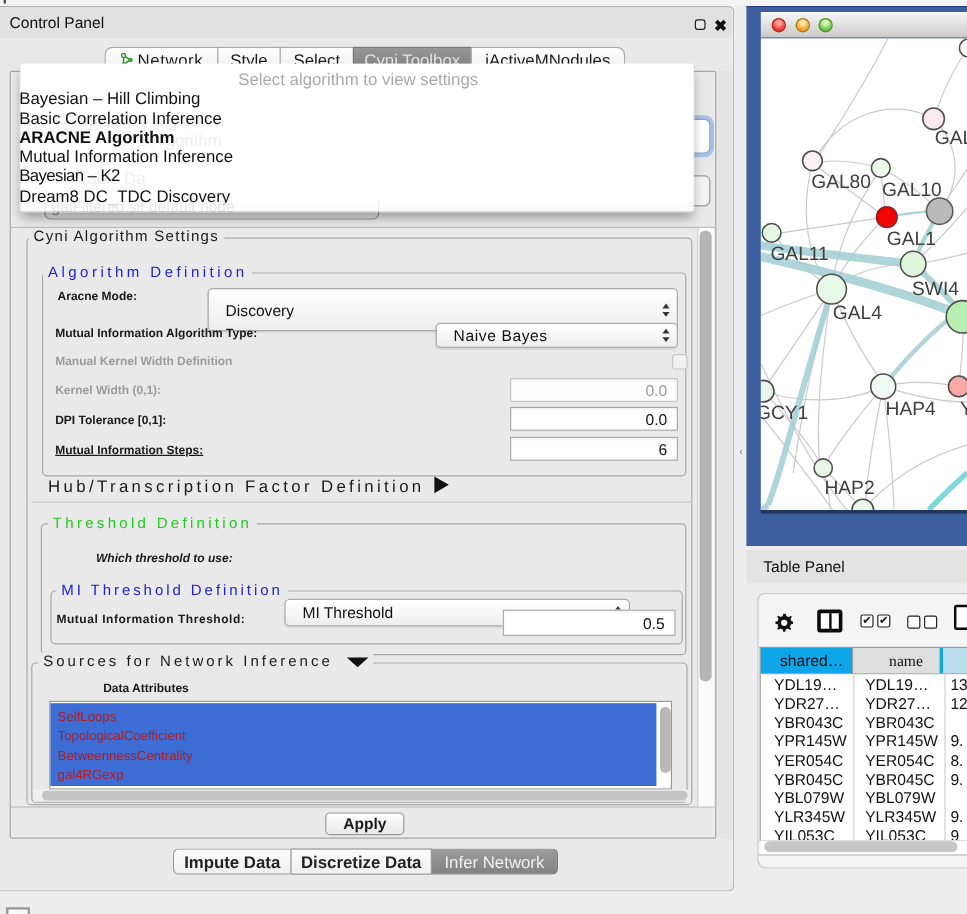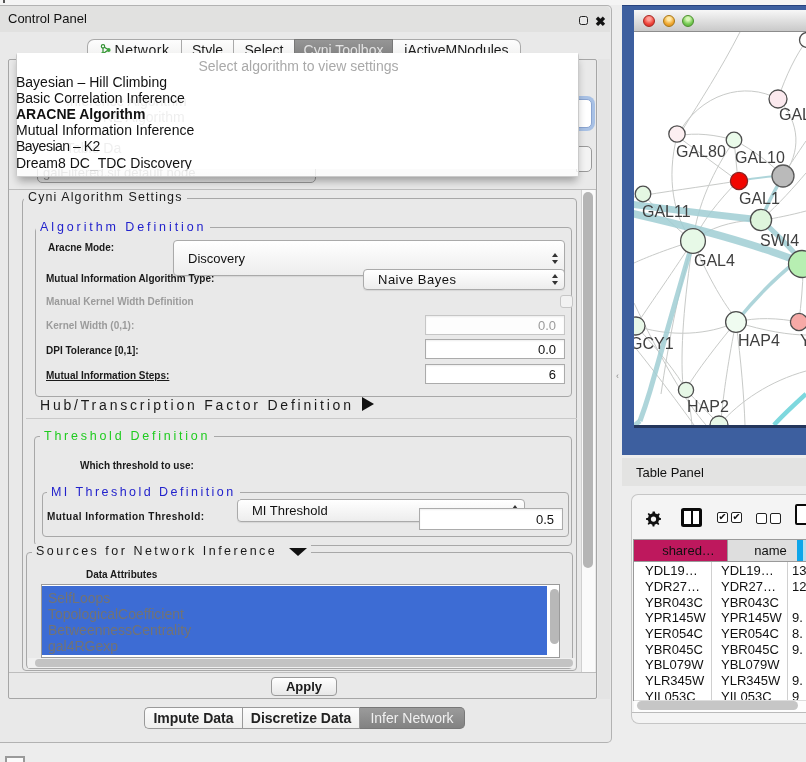--- a/index.html
+++ b/index.html
@@ -13,21 +13,21 @@
 .b { font-weight:bold; }
 .dis { color:#9b9b9b !important; }
 .combo { position:absolute; background:linear-gradient(#ffffff,#ededed); border:1px solid #aaa; border-radius:4px;
   font-size:13px; color:#111; display:flex; align-items:center; box-shadow:0 1px 1px rgba(0,0,0,0.08);}
 .updn { position:absolute; right:5px; top:50%; width:9px; height:12px; transform:translateY(-50%); }
 .updn::before { content:""; position:absolute; left:1.5px; top:0.5px; border-left:3px solid transparent; border-right:3px solid transparent; border-bottom:4.5px solid #333; }
 .updn::after { content:""; position:absolute; left:1.5px; bottom:0.5px; border-left:3px solid transparent; border-right:3px solid transparent; border-top:4.5px solid #333; }
 .fld { position:absolute; background:#fff; border:1px solid #ababab; box-shadow:inset 0 1px 2px rgba(0,0,0,0.07); font-size:13px; color:#111;
   display:flex; align-items:center; justify-content:flex-end; padding-right:8px; }
 .fld.dis { background:#fdfdfd; }
-.sel { color:#737373; font-size:14px; height:16px; line-height:16px; }
+.sel { color:#b91c1c; font-size:11px; height:16px; line-height:16px; }
 .dntri { display:inline-block; width:0; height:0; border-top:8px solid #111; border-left:9px solid transparent; border-right:9px solid transparent; margin-left:10px; vertical-align:middle; }
 .cbx { width:11px; height:11px; border:1.5px solid #222; border-radius:2px; background:#fff; }
 .cbx.ck::after { content:"\2714"; position:absolute; left:0.5px; top:-2px; font-size:9.5px; color:#111; }
 .row { position:absolute; left:0; width:179px; height:16px; line-height:16px; }
 .c1 { position:absolute; left:11px; } .c2 { position:absolute; left:87px; } .c3 { position:absolute; left:158px; }
 </style>
 </head>
 <body>
 <div id="page">
 
@@ -92,21 +92,21 @@
   <div class="fld" style="left:425px;top:333px;width:140px;height:20px;">0.0</div>
   <div class="lbl b" style="left:46px;top:362px;text-decoration:underline;">Mutual Information Steps:</div>
   <div class="fld" style="left:425px;top:358px;width:140px;height:20px;">6</div>
 
   <div class="lbl" style="left:40px;top:390px;font-size:14px;letter-spacing:2.8px;height:18px;line-height:18px;">Hub/Transcription Factor Definition</div>
   <div class="abs" style="left:362px;top:391px;width:0;height:0;border-left:12px solid #111;border-top:7px solid transparent;border-bottom:7px solid transparent;"></div>
   <div class="abs" style="left:26px;top:412px;width:551px;height:1px;background:#c9c9c9;"></div>
 
   <div class="grp" style="left:34px;top:430px;width:538px;height:110px;"></div>
   <div class="grplabel" style="left:40px;top:423px;color:#1ecb1e;letter-spacing:2.75px;">Threshold Definition</div>
-  <div class="lbl b" style="left:80px;top:452px;">Which threshold to use:</div>
+  <div class="lbl b" style="left:80px;top:452px;font-style:italic;">Which threshold to use:</div>
   <div class="combo" style="left:237px;top:447px;width:288px;height:23px;margin-top:46px;">
         <span style="margin-left:14px;">MI Threshold</span>
         <span class="updn"></span>
       </div>
 
   <div class="grp" style="left:42px;top:486px;width:527px;height:45px;"></div>
   <div class="grplabel" style="left:47px;top:479px;color:#2222cc;letter-spacing:2.45px;">MI Threshold Definition</div>
   <div class="lbl b" style="left:47px;top:503px;letter-spacing:0.45px;">Mutual Information Threshold:</div>
   <div class="fld" style="left:419px;top:502px;width:144px;height:22px;">0.5</div>
 
@@ -259,22 +259,22 @@
   <div class="abs" style="left:49px;top:13px;width:21px;height:19px;border:3px solid #0a0a0a;border-radius:2.5px;background:#fff;">
     <div class="abs" style="left:6.5px;top:0;width:2px;height:14px;background:#0a0a0a;"></div>
   </div>
   <div class="abs cbx ck" style="left:85px;top:17px;"></div>
   <div class="abs cbx ck" style="left:99px;top:17px;"></div>
   <div class="abs cbx" style="left:124px;top:18px;"></div>
   <div class="abs cbx" style="left:138px;top:18px;"></div>
   <div class="abs" style="left:163px;top:9px;width:16px;height:21px;border:2.5px solid #0a0a0a;border-radius:2px;background:#fff;"></div>
 
   <div class="abs" style="left:1px;top:44px;width:179px;height:23px;border:1px solid #9a9a9a;border-right:none;display:flex;font-size:13px;color:#111;">
-    <div style="width:94px;background:#be185d;border-right:1px solid #9a9a9a;text-align:center;line-height:21px;"><span style="margin-left:16px;">shared…</span></div>
-    <div style="width:75px;background:#dedede;border-right:6px solid #0ea5e9;text-align:center;line-height:21px;"><span style="margin-left:16px;">name</span></div>
+    <div style="width:77px;background:#0ea5e9;border-right:1px solid #9a9a9a;line-height:21px;"><span style="margin-left:16px;">shared…</span></div>
+    <div style="width:75px;background:#dedede;border-right:3px solid #0ea5e9;text-align:center;line-height:21px;font-family:Liberation Serif, serif;"><span style="margin-left:16px;">name</span></div>
     <div style="flex:1;background:#b9ddec;"></div>
   </div>
   <div class="abs" style="left:1px;top:67px;width:179px;height:139px;border-left:1px solid #9a9a9a;background:#fff;overflow:hidden;font-size:13px;color:#111;">
     <div class="abs" style="left:77px;top:0;width:1px;height:139px;background:#d0d0d0;"></div>
     <div class="abs" style="left:153px;top:0;width:1px;height:139px;background:#d0d0d0;"></div>
     <div class="row" style="top:1px;">
           <span class="c1">YDL19…</span>
           <span class="c2">YDL19…</span>
           <span class="c3">13</span>
         </div>

